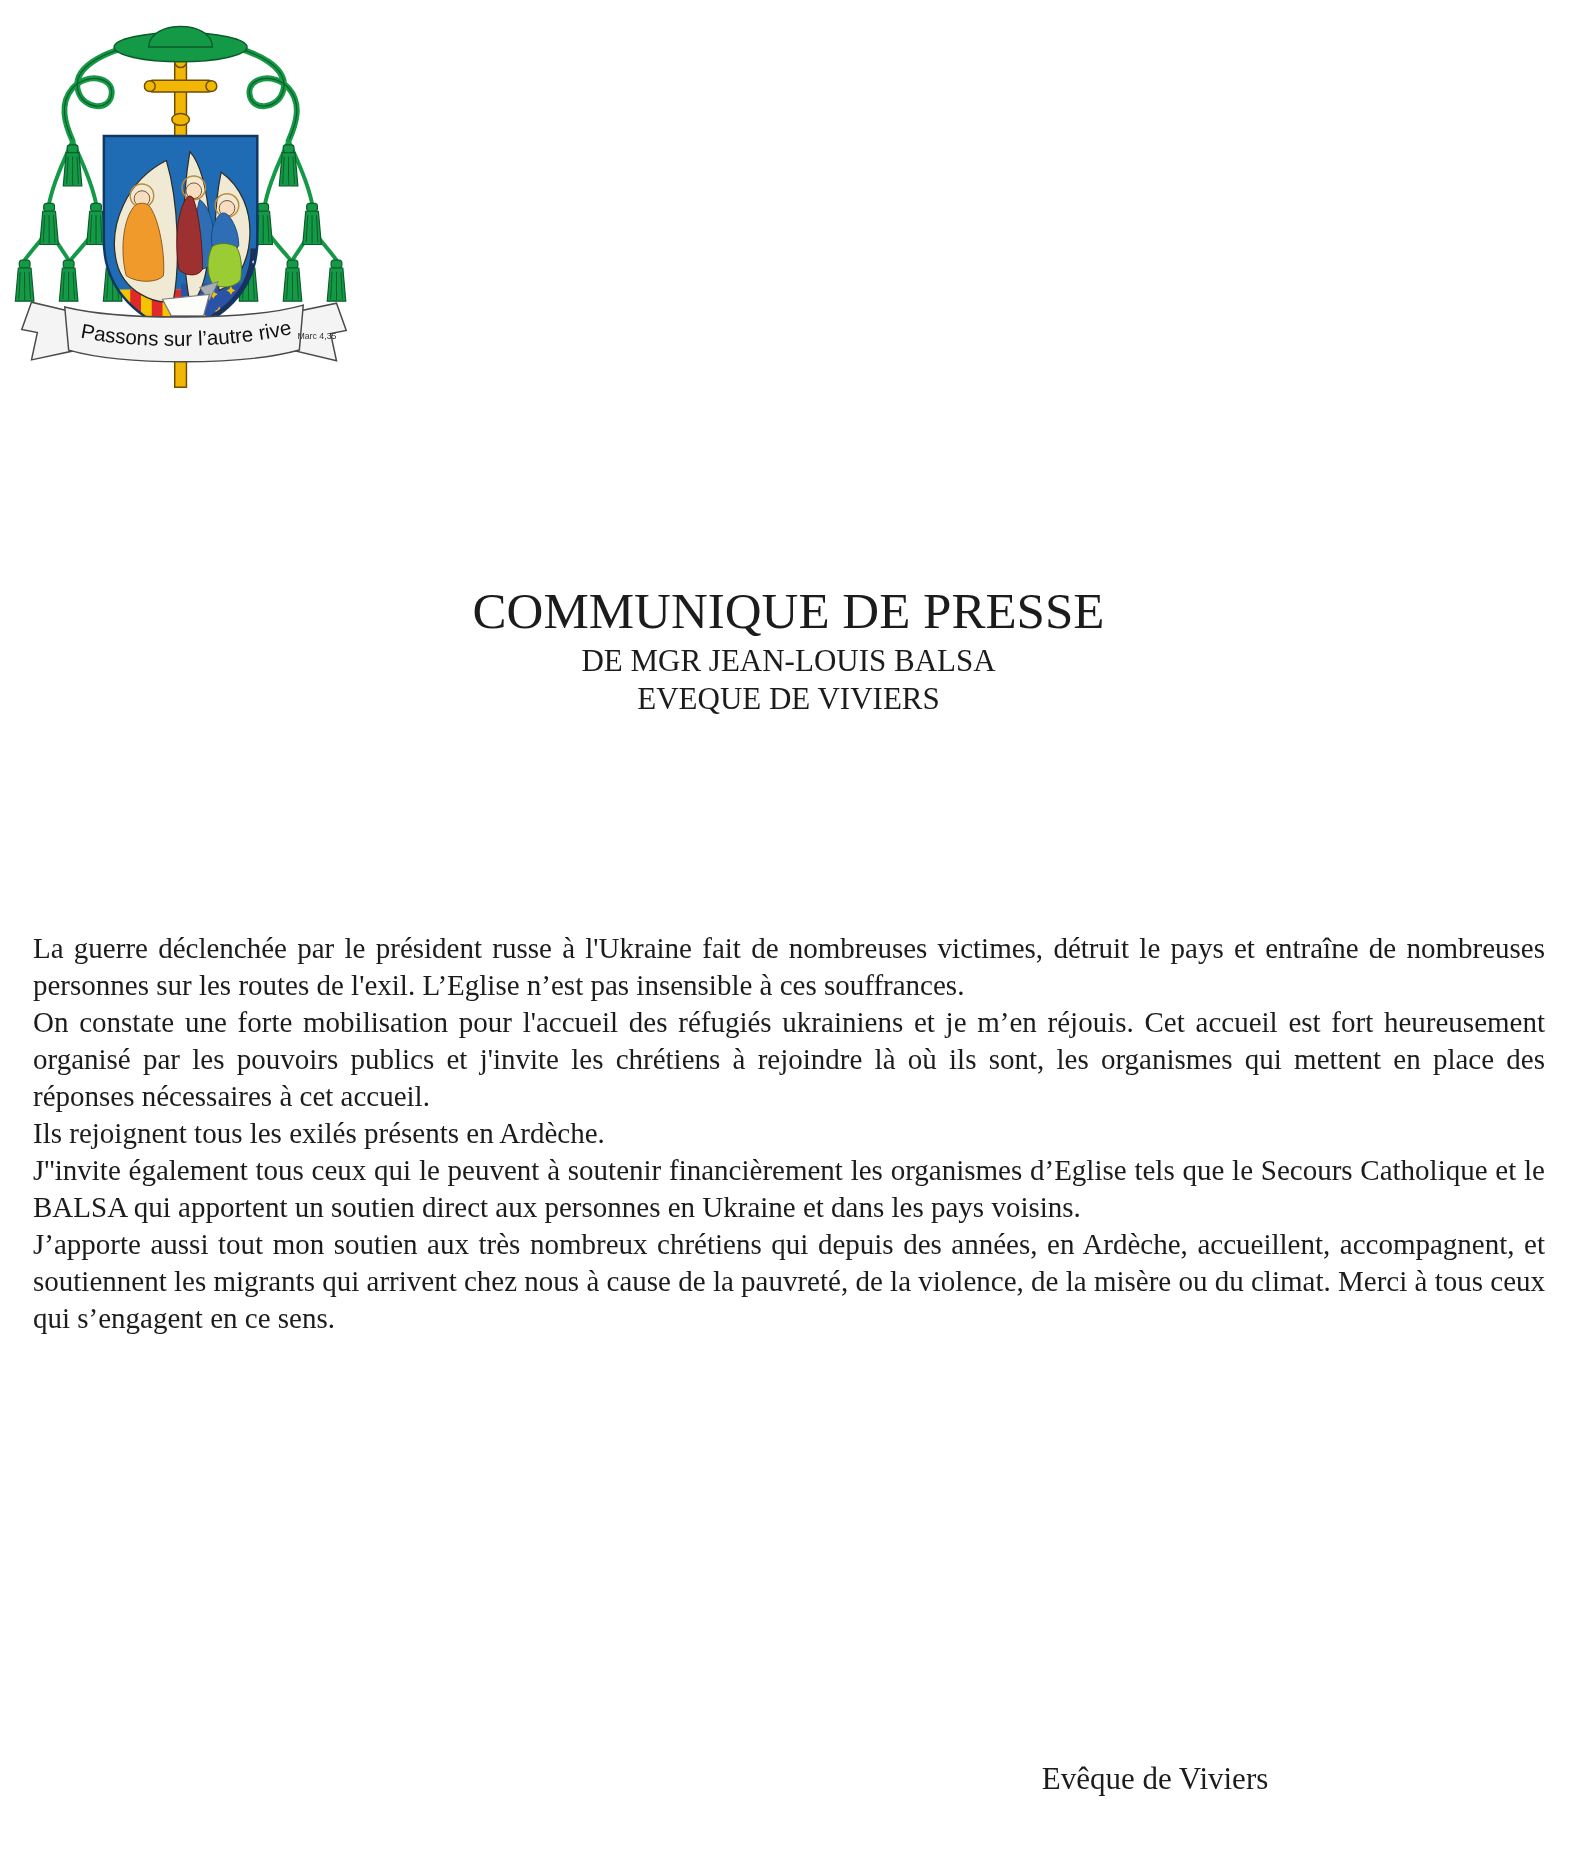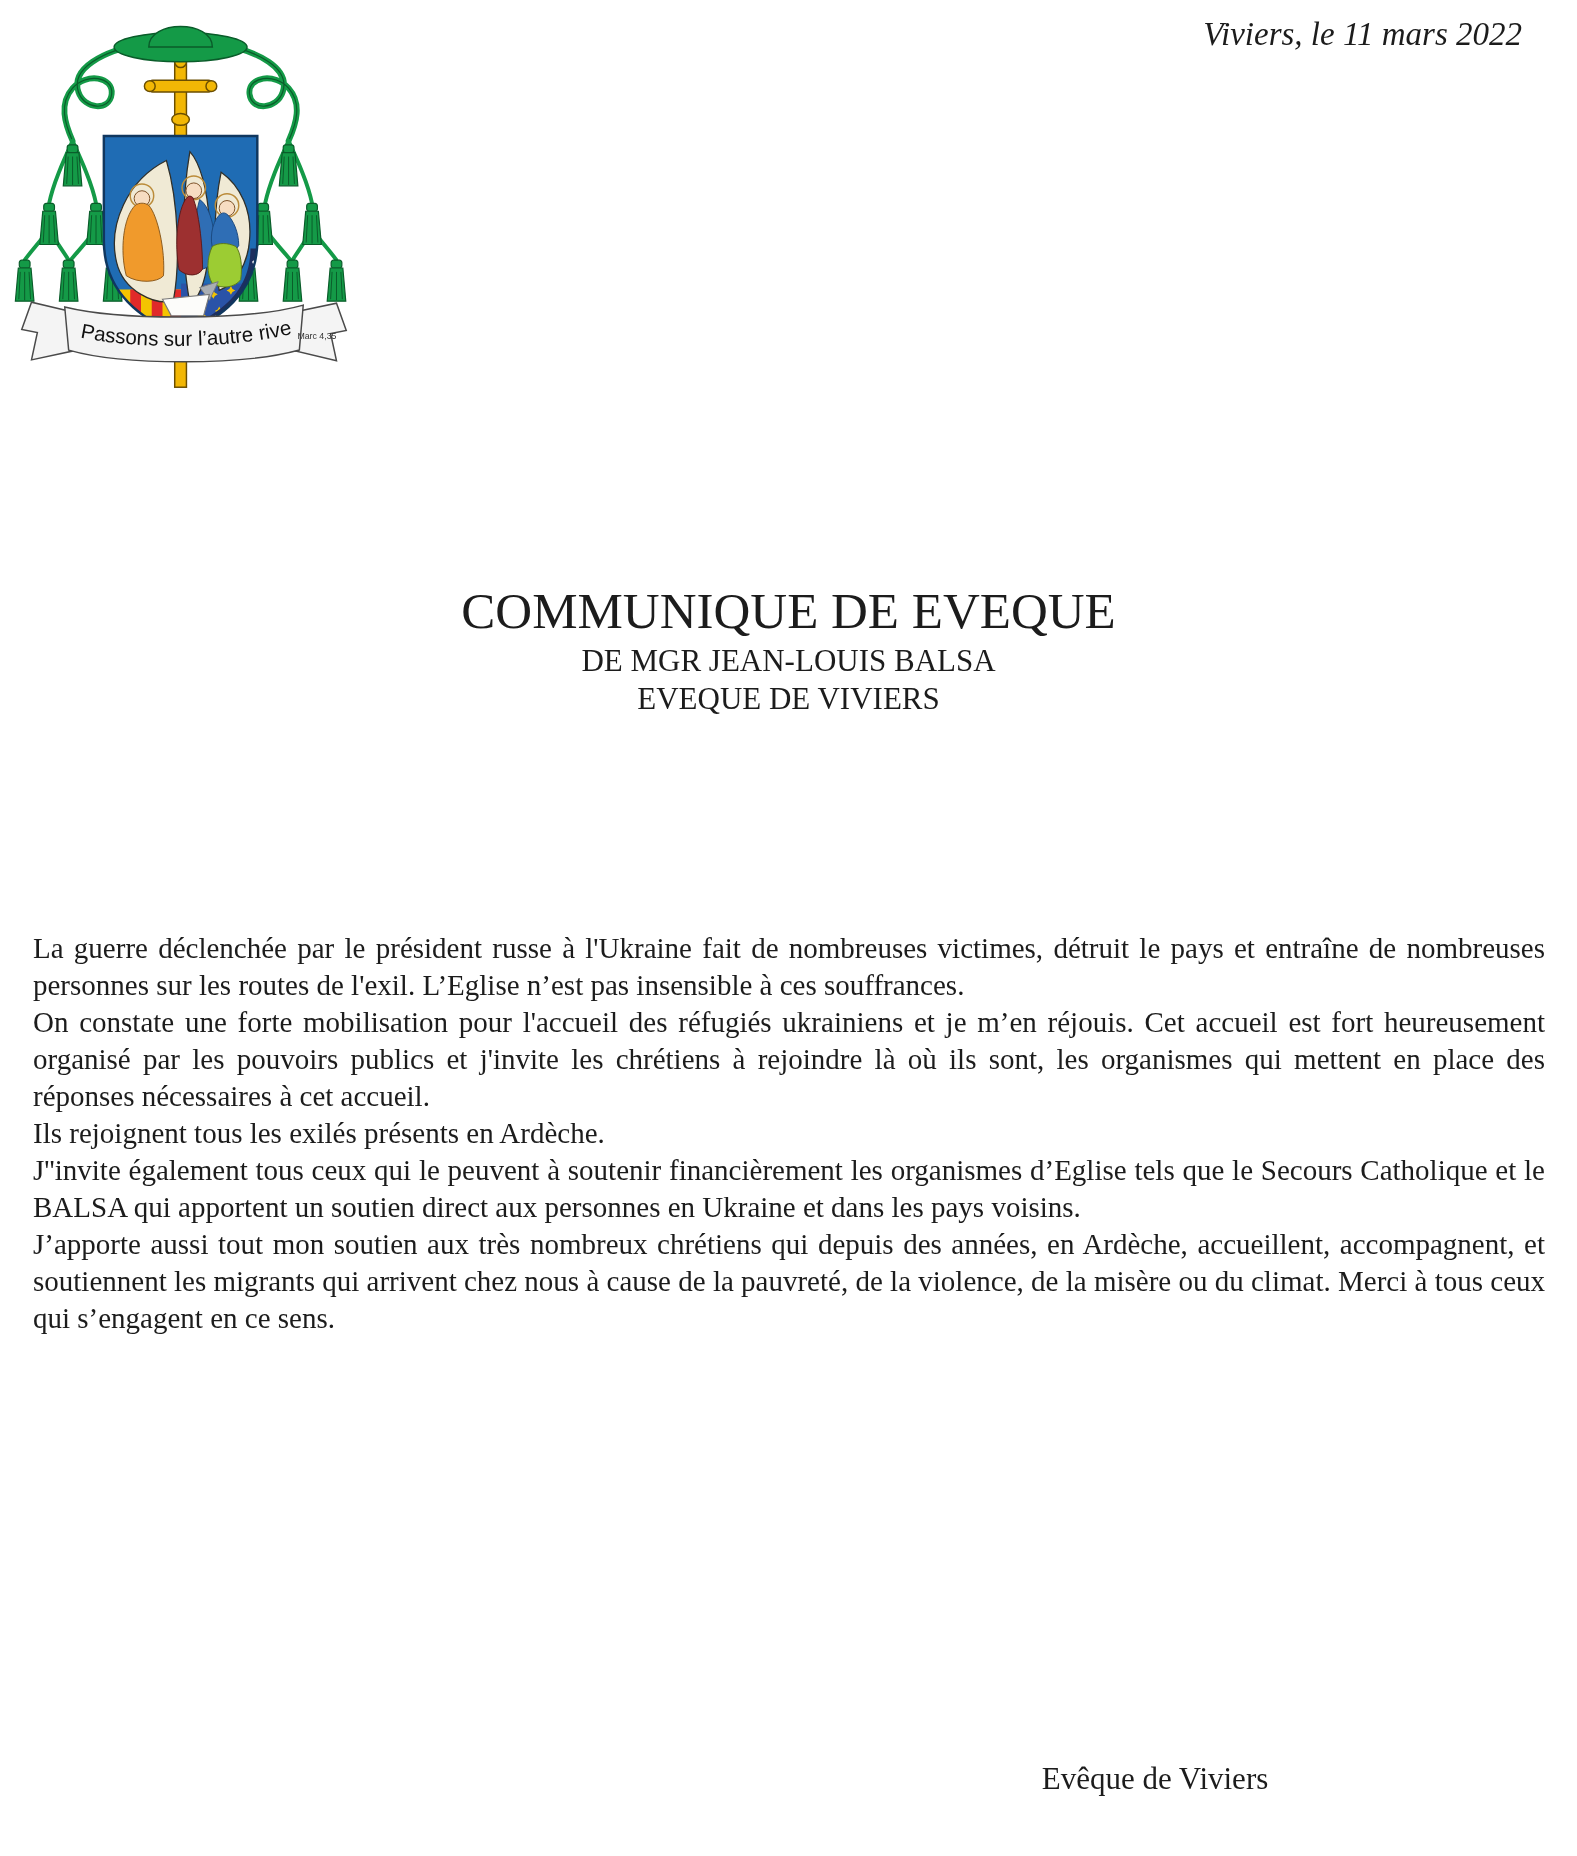--- a/index.html
+++ b/index.html
@@ -201,24 +201,23 @@
       <path class="banner-shade" d="M298,312 L294,353 L286,351.5 L290,313.5 Z"></path>
       <path class="banner" d="M58,308 C115,322 246,322 302,306 L298,352 C240,368 118,368 62,352 Z"></path>
       <path id="mottoArc" d="M68,338 C130,352 230,351 296,334" fill="none"></path>
       <text class="motto-text">
         <textPath href="#mottoArc" startOffset="50%" text-anchor="middle">Passons sur l’autre rive</textPath>
       </text>
       <text class="motto-ref" x="296" y="341">Marc 4,35</text>
     </g>
   </svg>
 
-  <div class="date-line">Viviers, le 11 mars 2022</div>
 
   <div class="title-block">
-    <h1 class="doc-title">COMMUNIQUE DE EVEQUE</h1>
+    <h1 class="doc-title">COMMUNIQUE DE PRESSE</h1>
     <div class="doc-subtitle">DE MGR JEAN-LOUIS BALSA</div>
     <div class="doc-subtitle">EVEQUE DE VIVIERS</div>
   </div>
 
   <div class="body-text">
     <p>La guerre déclenchée par le président russe à l'Ukraine fait de nombreuses victimes, détruit le pays et entraîne de nombreuses personnes sur les routes de l'exil. L’Eglise n’est pas insensible à ces souffrances.</p>
     <p>On constate une forte mobilisation pour l'accueil des réfugiés ukrainiens et je m’en réjouis. Cet accueil est fort heureusement organisé par les pouvoirs publics et j'invite les chrétiens à rejoindre là où ils sont, les organismes qui mettent en place des réponses nécessaires à cet accueil.</p>
     <p>Ils rejoignent tous les exilés présents en Ardèche.</p>
     <p>J''invite également tous ceux qui le peuvent à soutenir financièrement les organismes d’Eglise tels que le Secours Catholique et le BALSA qui apportent un soutien direct aux personnes en Ukraine et dans les pays voisins.</p>
     <p>J’apporte aussi tout mon soutien aux très nombreux chrétiens qui depuis des années, en Ardèche, accueillent, accompagnent, et soutiennent les migrants qui arrivent chez nous à cause de la pauvreté, de la violence, de la misère ou du climat.  Merci à tous ceux qui s’engagent en ce sens.</p>

